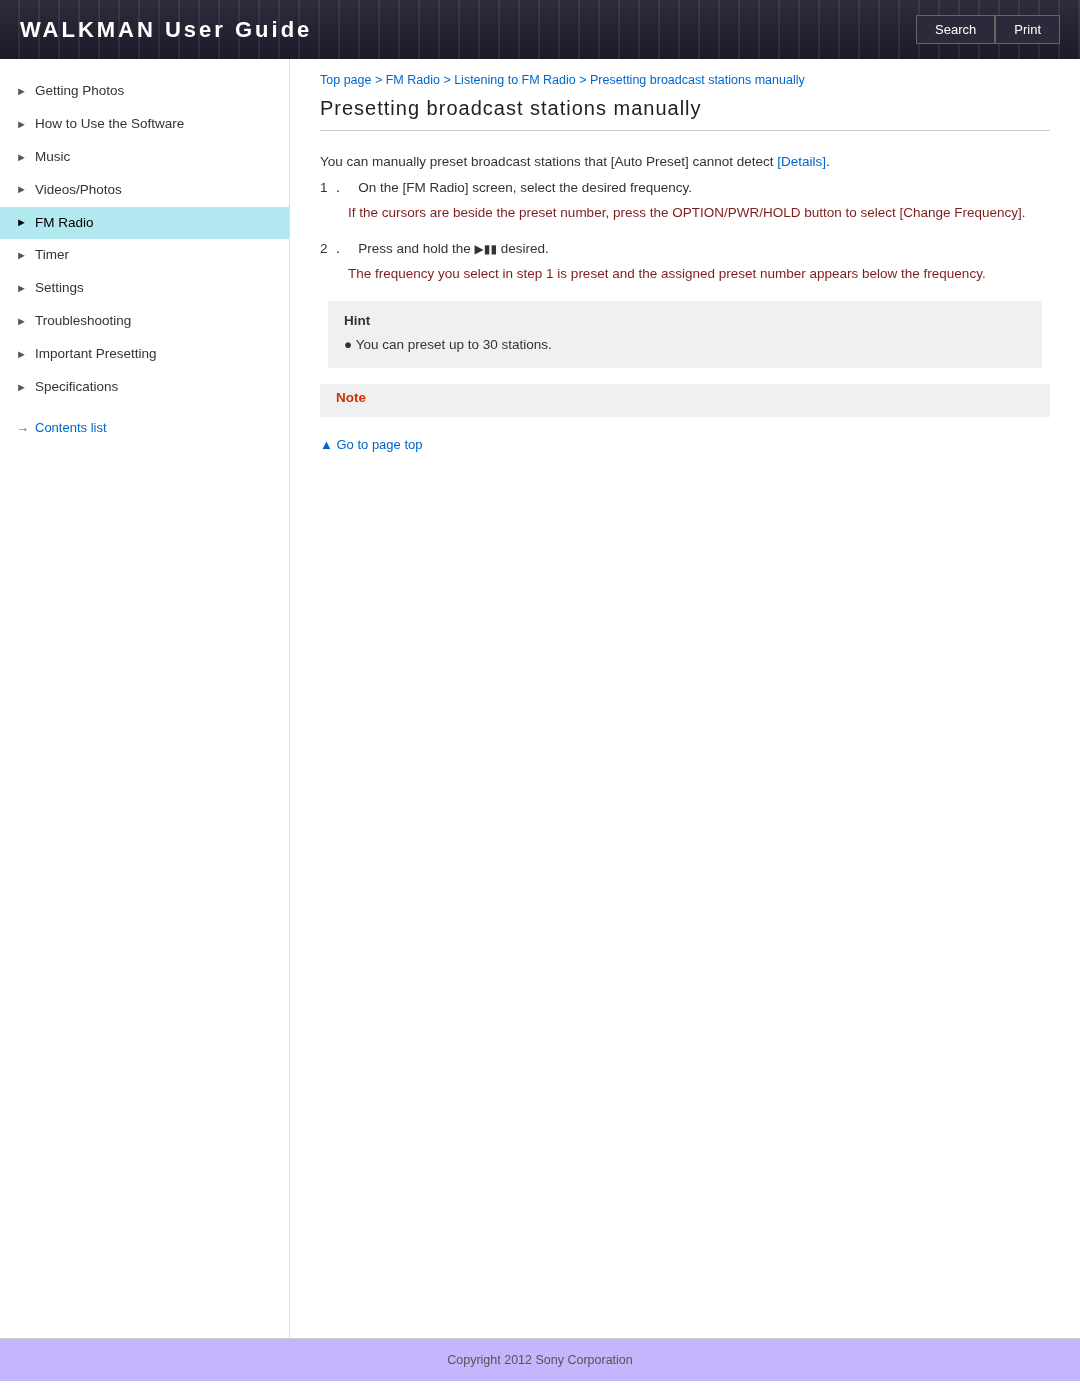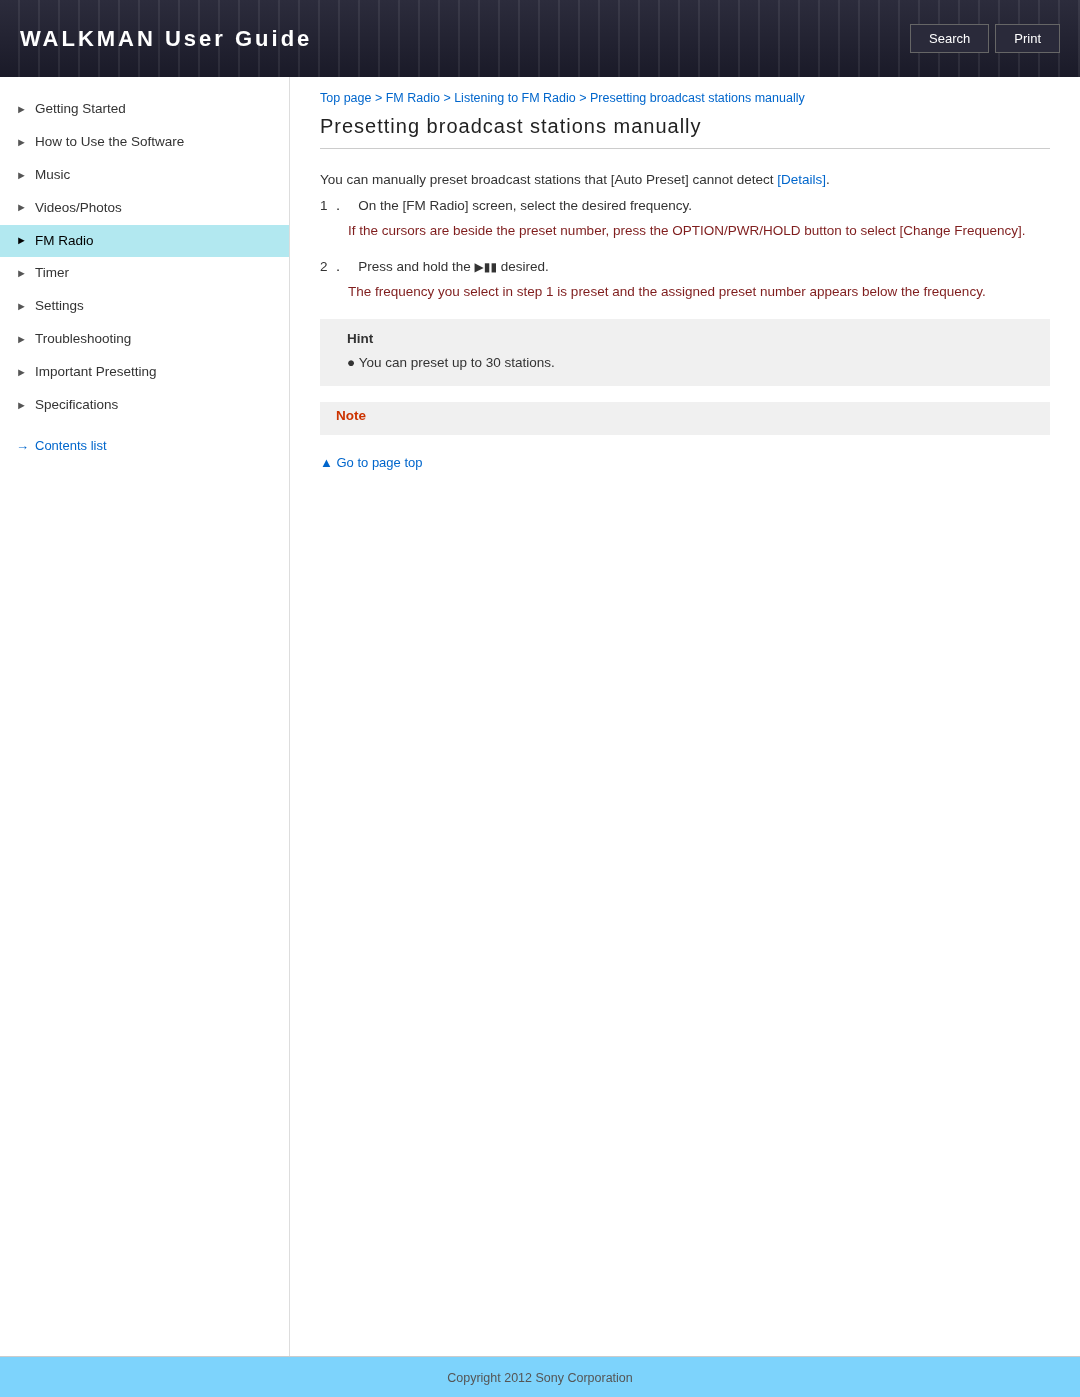--- a/index.html
+++ b/index.html
@@ -20,38 +20,37 @@
     
     .header {
       background: linear-gradient(to bottom, #2a2a3a, #1a1a2a);
       background-image: repeating-linear-gradient(
         90deg,
         transparent,
         transparent 18px,
         rgba(255,255,255,0.07) 18px,
         rgba(255,255,255,0.07) 20px
       ), linear-gradient(to bottom, #2c2c3c, #1a1a28);
-      height: 77px;
+      height: 59px;
       display: flex;
       align-items: center;
       justify-content: space-between;
       padding: 0 20px;
     }
 
     .header-title {
       color: #ffffff;
       font-size: 22px;
       font-weight: bold;
       letter-spacing: 3px;
       font-family: Arial, Helvetica, sans-serif;
     }
 
     .header-buttons {
       display: flex;
-      gap: 6px;
     }
 
     .header-btn {
       background: #2a2a3a;
       color: #fff;
       border: 1px solid #666;
       padding: 6px 18px;
       font-size: 13px;
       cursor: pointer;
       font-family: Arial, sans-serif;
@@ -172,22 +171,22 @@
       margin-left: 28px;
       font-size: 13.5px;
       line-height: 1.6;
       color: #7f1d1d;
     }
 
     
     .hint-box {
       background: #f0f0f0;
       border: none;
-      padding: 12px 27px;
-      margin: 16px 0;
+      padding: 12px 16px;
+      margin: 16px 8px;
     }
 
     .hint-title {
       font-size: 13.5px;
       font-weight: bold;
       color: #333;
       margin-bottom: 6px;
     }
 
     .hint-item {
@@ -237,21 +236,21 @@
       text-decoration: none;
     }
 
     
     .footer {
       border-top: 1px solid #ccc;
       padding: 14px;
       text-align: center;
       font-size: 12.5px;
       color: #555;
-      background: #7dd3fc;
+      background: #c4b5fd;
     }
 
     
     .play-pause-icon {
       font-size: 12px;
       font-family: Arial, sans-serif;
       display: inline;
     }
   </style>
 </head>
@@ -263,21 +262,21 @@
     <button class="header-btn">Search</button>
     <button class="header-btn">Print</button>
   </div>
 </div>
 
 <div class="layout">
 
   <div class="sidebar">
     <div class="sidebar-item">
       <span class="arrow">►</span>
-      <span>Getting Started</span>
+      <span>Getting Photos</span>
     </div>
     <div class="sidebar-item">
       <span class="arrow">►</span>
       <span>How to Use the Software</span>
     </div>
     <div class="sidebar-item">
       <span class="arrow">►</span>
       <span>Music</span>
     </div>
     <div class="sidebar-item">

